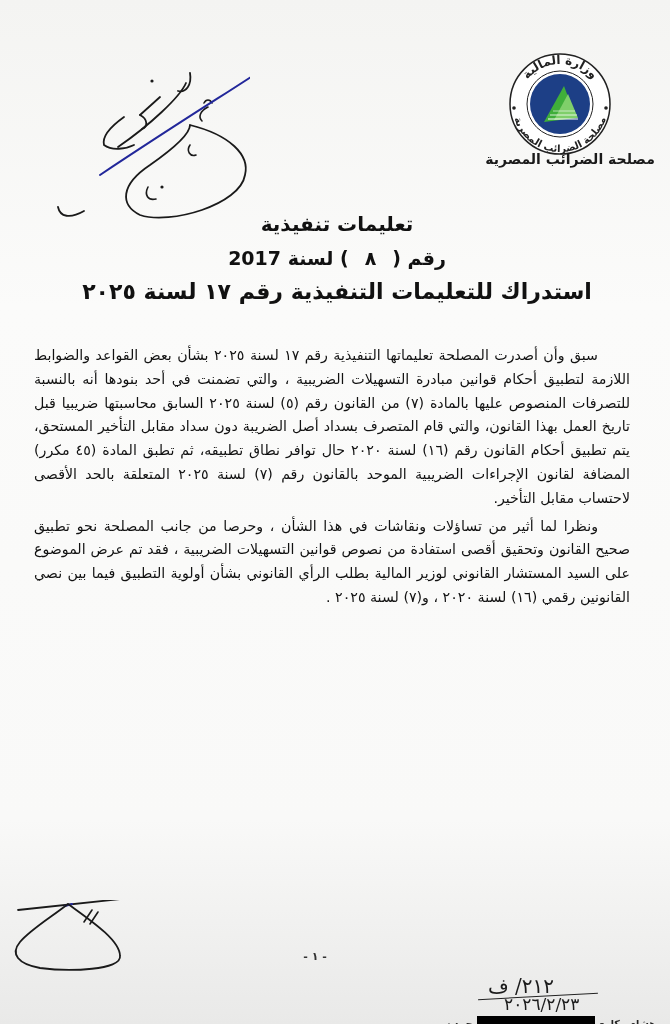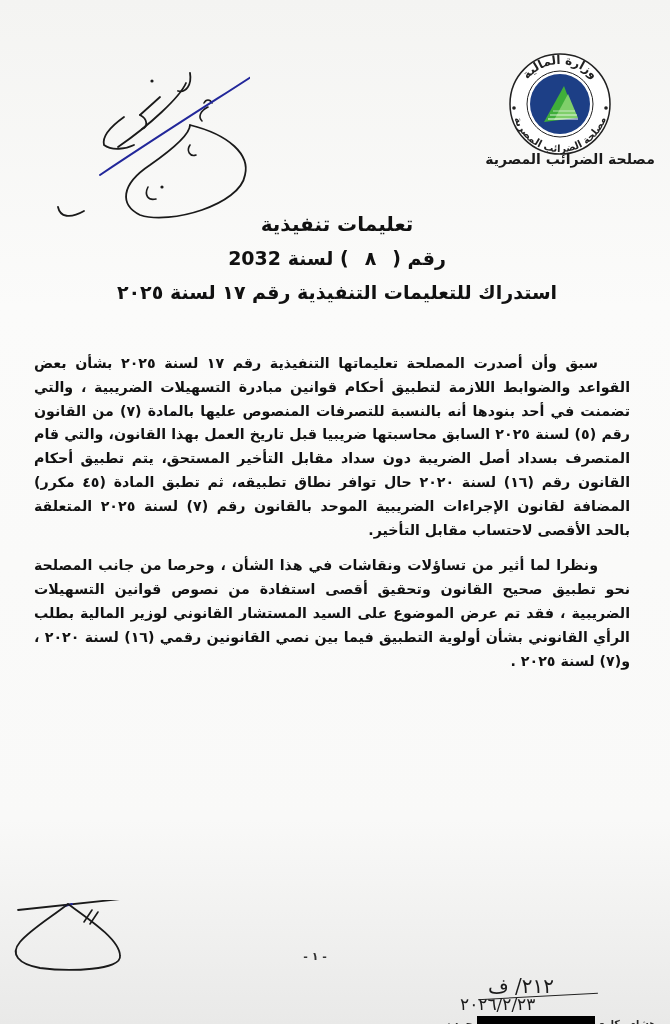--- a/index.html
+++ b/index.html
@@ -15,33 +15,33 @@
   .chief { position:absolute; left:470px; top:150px; width:200px; text-align:center; direction:rtl; }
   .chief .l1 { font-size:13px; font-weight:bold; line-height:16px; color:#1a1a1a; }
   .chief .l2 { font-size:14px; font-weight:bold; line-height:18px; color:#1a1a1a; }
   
   .annot-top { position:absolute; left:40px; top:55px; width:210px; height:170px; }
   
   .titles { position:absolute; left:60px; right:56px; top:207px; text-align:center; direction:rtl; }
   .titles div { font-weight:bold; line-height:34px; }
   .t1 { font-size:20px; }
   .t2 { font-size:19px; }
-  .t3 { font-size:19px; }
+  .t3 { font-size:22px; }
   .t2 .num { display:inline-block; padding:0 16px; }
   
   .body { position:absolute; left:34px; right:40px; top:340px; direction:rtl; text-align:justify; }
-  .para { font-size:14.2px; font-weight:bold; line-height:23.8px; margin:12px 0 6px 0; text-indent:32px; text-align-last:right; }
+  .para { font-size:14.2px; font-weight:normal; line-height:23.8px; margin:4px 0 6px 0; text-indent:32px; text-align-last:right; }
   .para.p1 { margin-bottom:2px; }
   .para.p2 { margin-bottom:8px; }
   
   .sig-bottom { position:absolute; left:10px; top:900px; width:130px; height:80px; }
   .page-num { position:absolute; left:295px; top:950px; width:40px; text-align:center; font-size:11px; font-weight:bold; color:#333; }
   .footer-note { position:absolute; left:424px; top:1018px; font-size:9.5px; font-weight:bold; direction:rtl; color:#222; white-space:nowrap; }
   .hand-ref { position:absolute; left:488px; top:974px; font-size:20px; direction:rtl; color:#1b1b1b; font-family:"DejaVu Serif", serif; }
-  .hand-date { position:absolute; left:460px; top:994px; font-size:17px; direction:rtl; color:#1b1b1b; font-family:"DejaVu Serif", serif; }
+  .hand-date { position:absolute; left:504px; top:994px; font-size:17px; direction:rtl; color:#1b1b1b; font-family:"DejaVu Serif", serif; }
   .hand-line { position:absolute; left:478px; top:996px; width:120px; height:1px; background:#222; transform:rotate(-3deg); }
   .redact { position:absolute; left:477px; top:1016px; width:118px; height:8px; background:#000; }
 </style>
 </head>
 <body>
 
 <div class="page">
 
   <div class="logo">
     <svg viewBox="0 0 124 108" xmlns="http://www.w3.org/2000/svg">
@@ -84,21 +84,21 @@
       <path d="M150 70 C190 80 210 100 205 120 C200 150 130 170 100 160 C80 150 80 130 110 110 C130 96 150 80 150 70" stroke="#1a1a1a" stroke-width="1.8"></path>
       <path d="M108 132 C104 140 108 146 116 144" stroke="#1a1a1a" stroke-width="1.6"></path>
       <circle cx="122" cy="132" r="1.6" fill="#1a1a1a"></circle>
       <circle cx="112" cy="26" r="1.6" fill="#1a1a1a"></circle>
       <path d="M18 152 C20 162 30 164 44 156" stroke="#1a1a1a" stroke-width="1.8"></path>
     </svg>
   </div>
 
   <div class="titles">
     <div class="t1">تعليمات تنفيذية</div>
-    <div class="t2"><span>رقم (</span><span class="num">٨</span><span>) لسنة 2032</span></div>
+    <div class="t2"><span>رقم (</span><span class="num">٨</span><span>) لسنة 2017</span></div>
     <div class="t3">استدراك للتعليمات التنفيذية رقم ١٧ لسنة ٢٠٢٥</div>
   </div>
 
   <div class="body">
     <p class="para p1">سبق وأن أصدرت المصلحة تعليماتها التنفيذية رقم ١٧ لسنة ٢٠٢٥ بشأن بعض القواعد والضوابط اللازمة لتطبيق أحكام قوانين مبادرة التسهيلات الضريبية ، والتي تضمنت في أحد بنودها أنه بالنسبة للتصرفات المنصوص عليها بالمادة (٧) من القانون رقم (٥) لسنة ٢٠٢٥ السابق محاسبتها ضريبيا قبل تاريخ العمل بهذا القانون، والتي قام المتصرف بسداد أصل الضريبة دون سداد مقابل التأخير المستحق، يتم تطبيق أحكام القانون رقم (١٦) لسنة ٢٠٢٠ حال توافر نطاق تطبيقه، ثم تطبق المادة (٤٥ مكرر) المضافة لقانون الإجراءات الضريبية الموحد بالقانون رقم (٧) لسنة ٢٠٢٥ المتعلقة بالحد الأقصى لاحتساب مقابل التأخير.</p>
     <p class="para p2">ونظرا لما أثير من تساؤلات ونقاشات في هذا الشأن ، وحرصا من جانب المصلحة نحو تطبيق صحيح القانون وتحقيق أقصى استفادة من نصوص قوانين التسهيلات الضريبية ، فقد تم عرض الموضوع على السيد المستشار القانوني لوزير المالية بطلب الرأي القانوني بشأن أولوية التطبيق فيما بين نصي القانونين رقمي (١٦) لسنة ٢٠٢٠ ، و(٧) لسنة ٢٠٢٥ .</p>
   </div>
 
   <div class="sig-bottom">
     <svg viewBox="0 0 130 80" xmlns="http://www.w3.org/2000/svg" fill="none" stroke-linecap="round">

